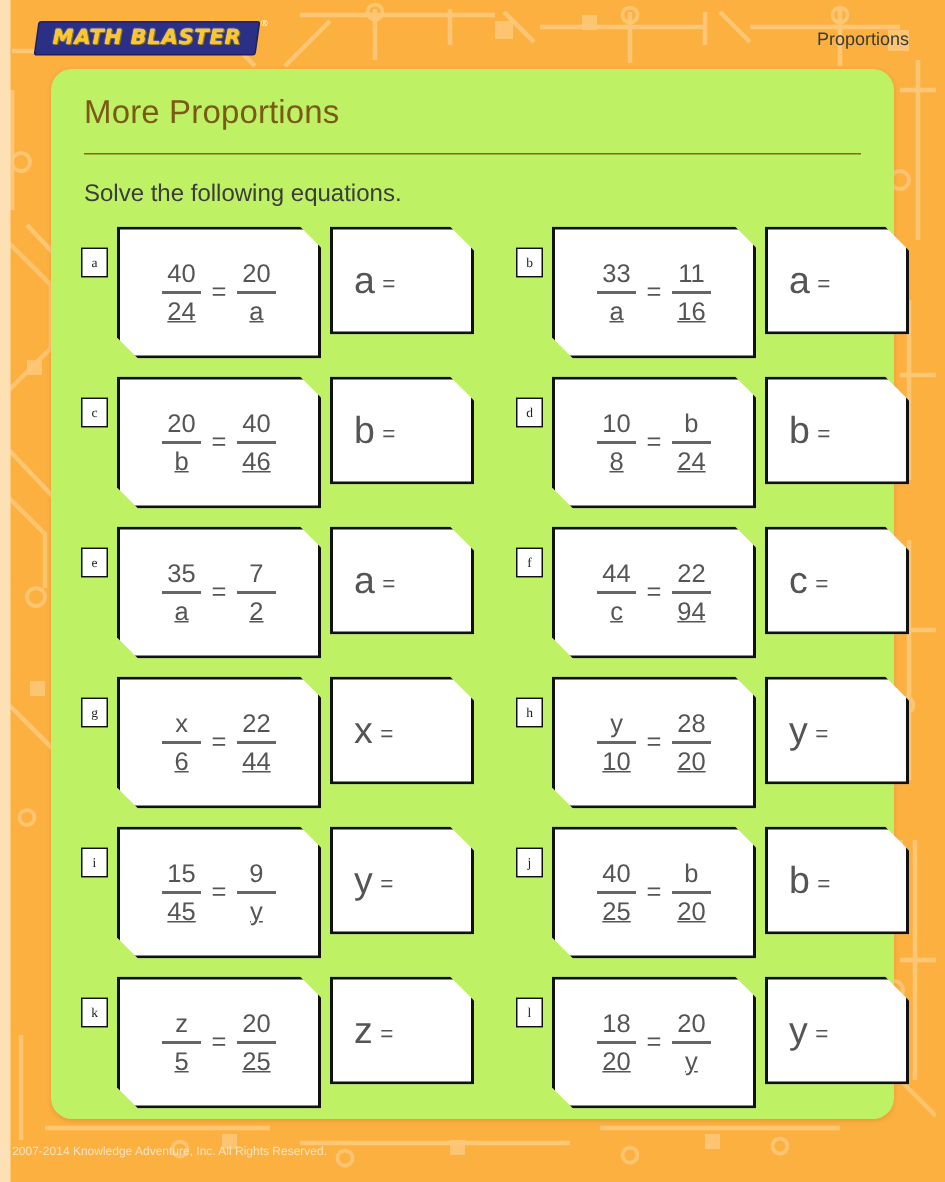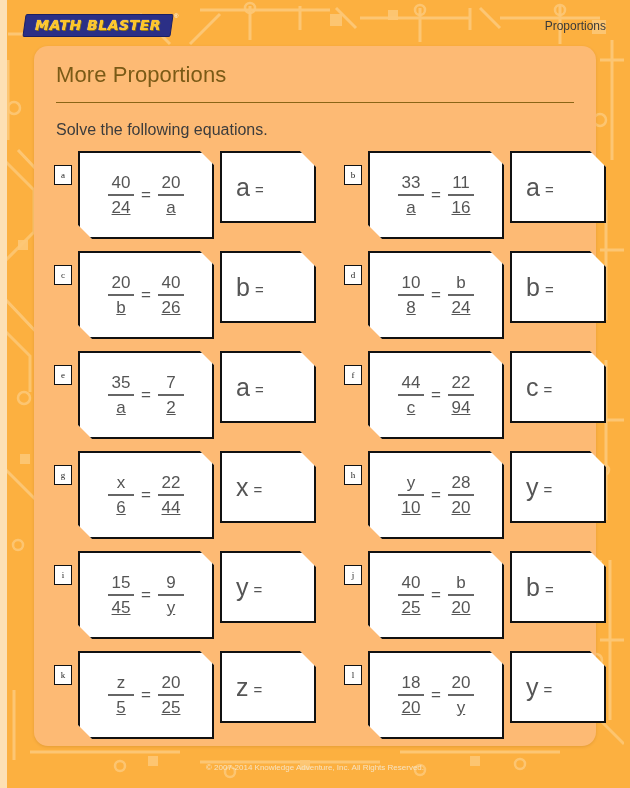--- a/index.html
+++ b/index.html
@@ -42,21 +42,21 @@
   #topic {
     position:absolute; right:24px; top:19px;
     font-size:12px; color:#3a3a3a;
     font-family:"Liberation Sans", sans-serif;
   }
 
   
   #card {
     position:absolute; left:34px; top:46px;
     width:562px; height:700px;
-    background:#fdba74;
+    background:#bef264;
     border-radius:14px;
     box-shadow:0 1px 3px rgba(120,70,0,0.18);
     padding-left:36px;
   }
   #page-title {
     position:absolute; left:22px; top:16px;
     font-size:22px; color:#7a5a16;
     font-family:"Liberation Sans", sans-serif;
     letter-spacing:0.1px;
   }
@@ -125,21 +125,21 @@
     position:absolute; left:14px; top:0; bottom:0;
     display:flex; align-items:center; gap:5px;
     color:#555;
   }
   .ansvar { font-size:25px; line-height:25px; }
   .anseq  { font-size:15px; line-height:15px; padding-top:5px; }
 
   
   #footer {
     position:absolute; left:0; right:0; bottom:16px;
-    text-align:center; 
+    text-align:left; 
     font-size:8px; color:#f6e3c2;
     font-family:"Liberation Sans", sans-serif;
   }
 </style>
 </head>
 <body>
 
 <div id="bg">
   <svg viewBox="0 0 630 788">
     <g stroke="#fdc877" stroke-width="3" fill="none" opacity="0.95">
@@ -271,21 +271,21 @@
             <div class="eqinner">
               <span class="frac">
                 <span class="num">20</span>
                 <span class="bar"></span>
                 <span class="den">b</span>
               </span>
               <span class="eqsign">=</span>
               <span class="frac">
                 <span class="num">40</span>
                 <span class="bar"></span>
-                <span class="den">26</span>
+                <span class="den">46</span>
               </span>
             </div>
           </div>
           <div class="ansbox">
             <div class="ansinner">
               <span class="ansvar">b</span>
               <span class="anseq">=</span>
             </div>
           </div>
         </div>

